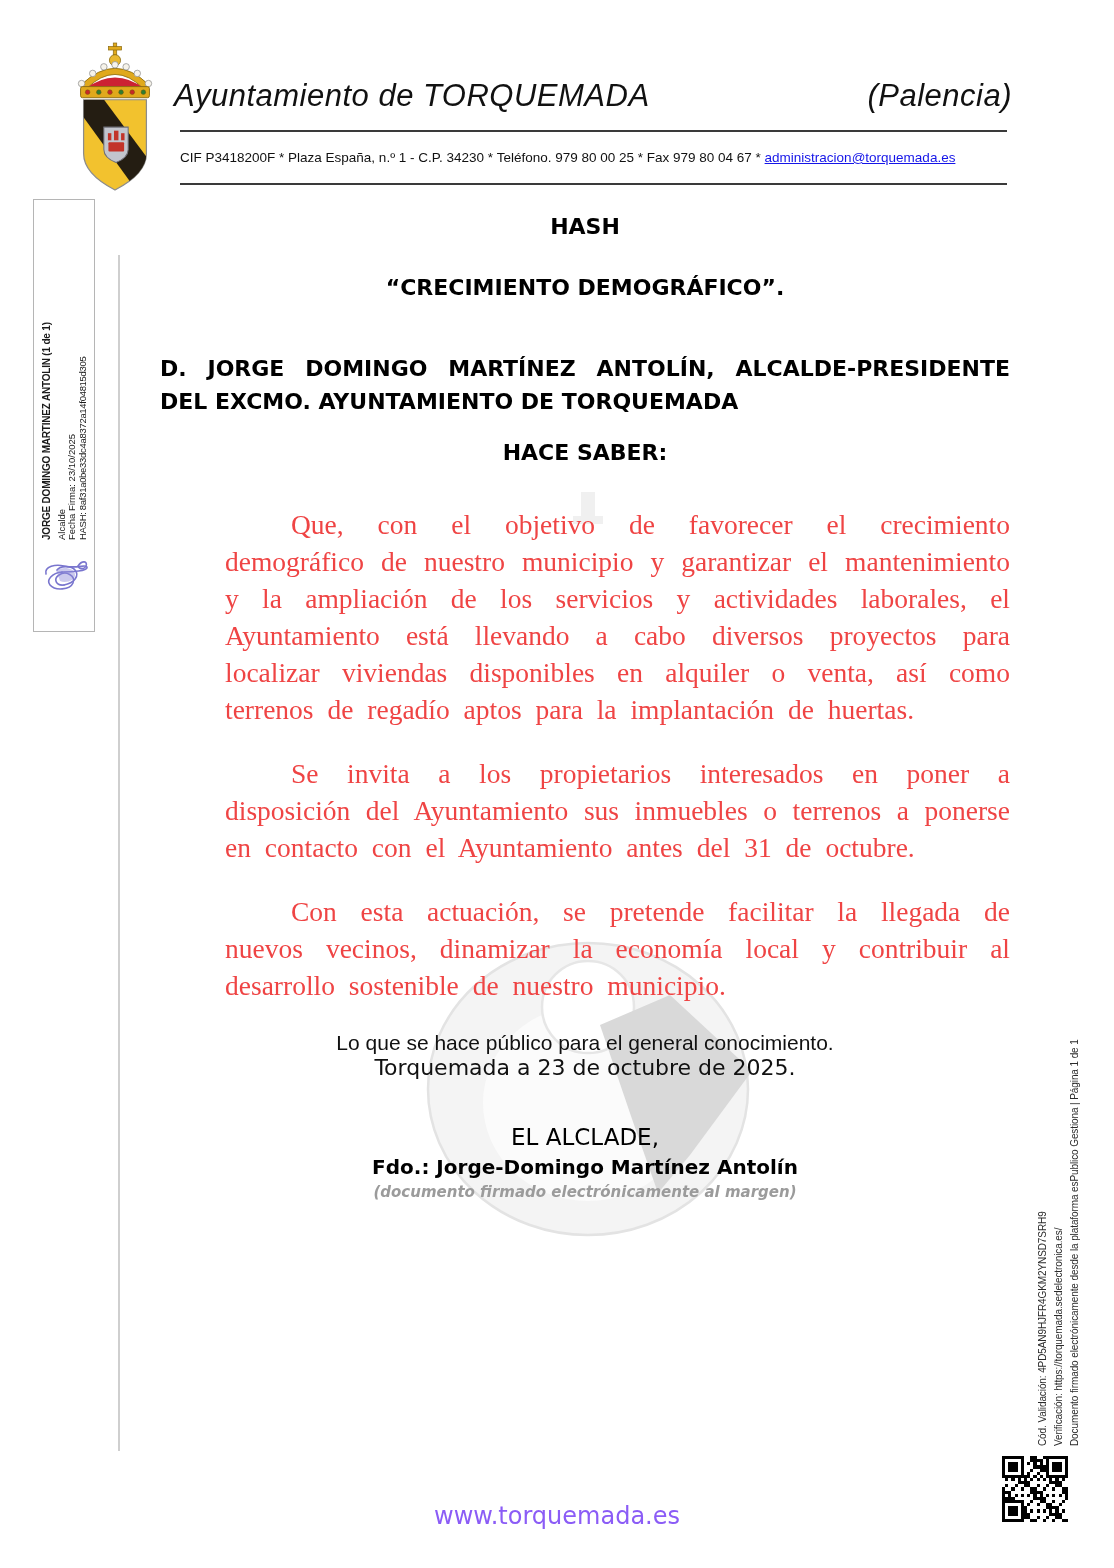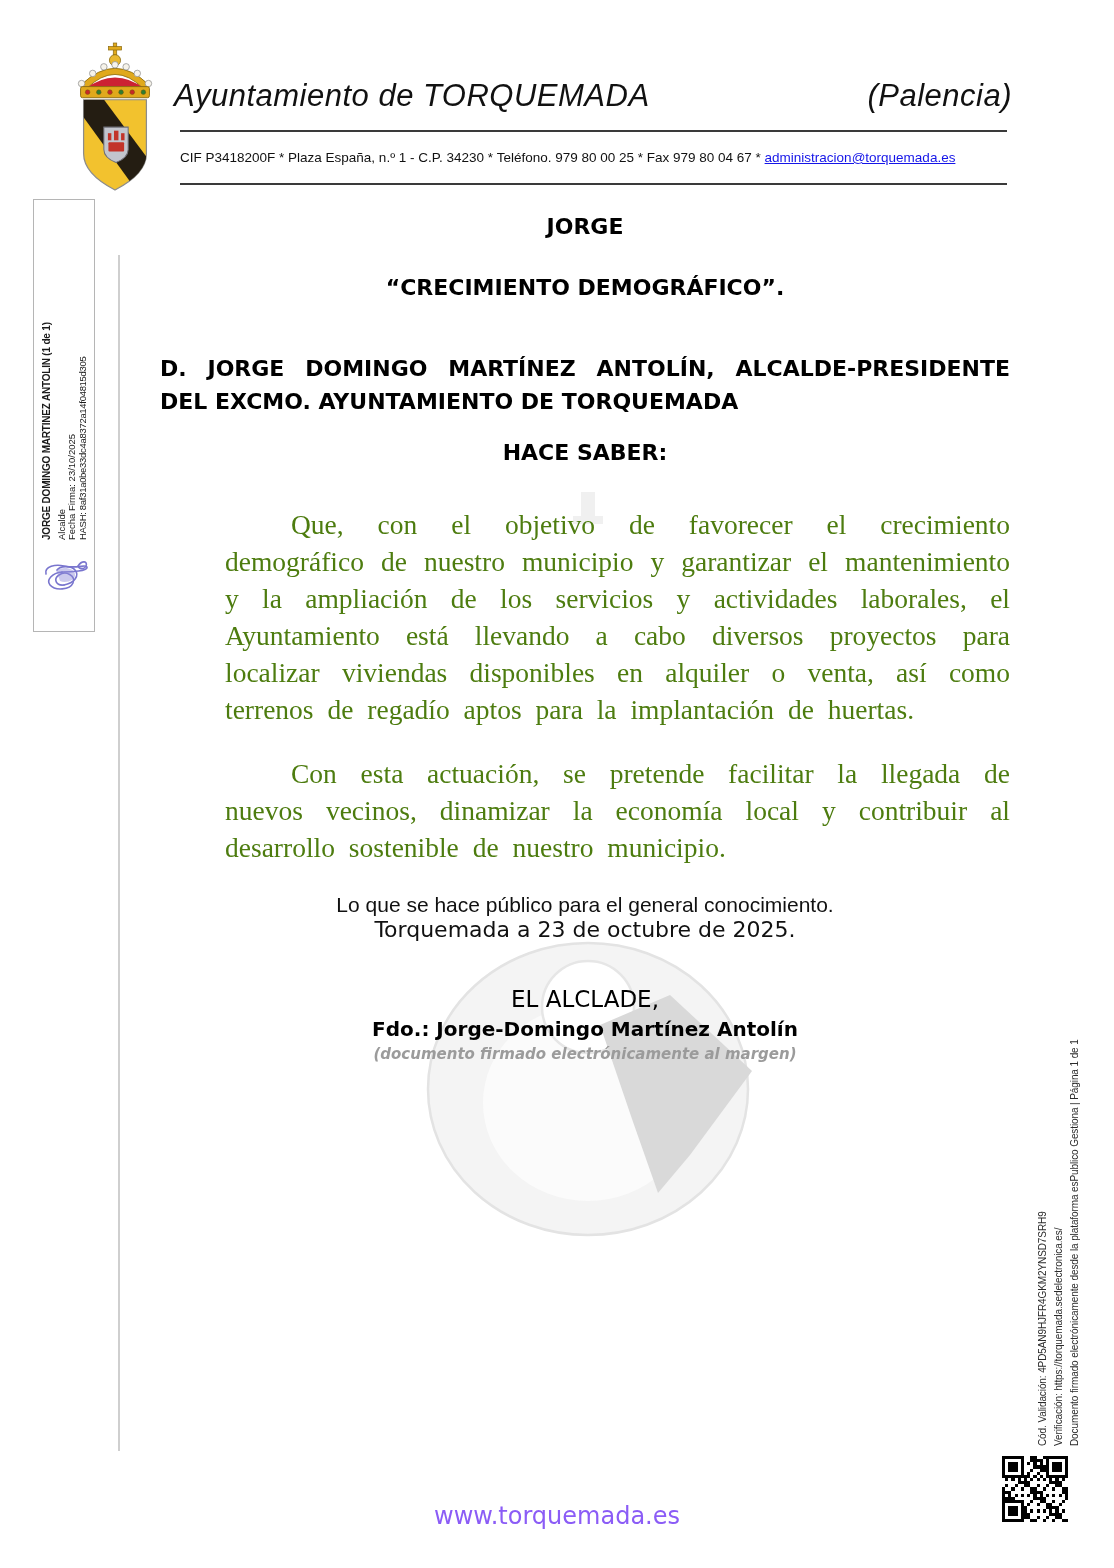--- a/index.html
+++ b/index.html
@@ -65,21 +65,21 @@
   .flow{
     position:absolute;left:160px;top:506px;width:850px;z-index:2;
   }
   .body-para{
     font-family:"Liberation Serif",serif;
     font-size:27.5px;line-height:37px;
     text-align:justify;
     margin:0 0 27px 65px;
     text-indent:66px;
     word-spacing:7px;
-    color:#4d7c0f;
+    color:#ef4444;
   }
   .closing-public{
     font-family:Liberation Sans, sans-serif;font-size:21px;text-align:center;
     margin-top:24px;color:#111;
   }
   .closing-date{
     font-family:"DejaVu Sans",sans-serif;font-size:22px;text-align:center;
     color:#111;
   }
   .sig-title{
@@ -187,32 +187,33 @@
   <svg class="wm-frag" viewBox="0 0 70 36">
     <path d="M20,34 L20,26 L28,26 L28,2 L42,2 L42,26 L50,26 L50,34 Z" fill="#f0f0f0"></path>
   </svg>
   <svg class="watermark" viewBox="0 0 342 312">
     <ellipse cx="170" cy="156" rx="160" ry="146" fill="#f4f4f4" stroke="#e3e3e3" stroke-width="2.5"></ellipse>
     <ellipse cx="170" cy="170" rx="105" ry="98" fill="#fbfbfb"></ellipse>
     <circle cx="170" cy="74" r="46" fill="#ffffff" stroke="#e6e6e6" stroke-width="2.5"></circle>
     <path d="M182,92 L252,62 L334,138 L272,222 L240,260 L214,186 Z" fill="#d9d9d9"></path>
   </svg>
 
-  <div class="doc-heading h-bando">JORGE</div>
+  <div class="doc-heading h-bando">HASH</div>
   <div class="doc-heading h-subtitle">“CRECIMIENTO DEMOGRÁFICO”.</div>
 
   <div class="issuer">
     <div class="jline">D. JORGE DOMINGO MARTÍNEZ ANTOLÍN, ALCALDE-PRESIDENTE</div>
     <div class="lline">DEL EXCMO. AYUNTAMIENTO DE TORQUEMADA</div>
   </div>
 
   <div class="doc-heading h-hace-saber">HACE SABER:</div>
 
   <div class="flow">
     <p class="body-para">Que, con el objetivo de favorecer el crecimiento demográfico de nuestro municipio y garantizar el mantenimiento y la ampliación de los servicios y actividades laborales, el Ayuntamiento está llevando a cabo diversos proyectos para localizar viviendas disponibles en alquiler o venta, así como terrenos de regadío aptos para la implantación de huertas.</p>
+    <p class="body-para">Se invita a los propietarios interesados en poner a disposición del Ayuntamiento sus inmuebles o terrenos a ponerse en contacto con el Ayuntamiento antes del 31 de octubre.</p>
     <p class="body-para">Con esta actuación, se pretende facilitar la llegada de nuevos vecinos, dinamizar la economía local y contribuir al desarrollo sostenible de nuestro municipio.</p>
     <div class="closing-public">Lo que se hace público para el general conocimiento.</div>
     <div class="closing-date">Torquemada a 23 de octubre de 2025.</div>
     <div class="sig-title">EL ALCLADE,</div>
     <div class="sig-name">Fdo.: Jorge-Domingo Martínez Antolín</div>
     <div class="sig-note">(documento firmado electrónicamente al margen)</div>
   </div>
 
   <div class="vtext rm-line rm-1">Cód. Validación: 4PD5AN9HJFR4GKM2YNSD7SRH9</div>
   <div class="vtext rm-line rm-2">Verificación: https://torquemada.sedelectronica.es/</div>

